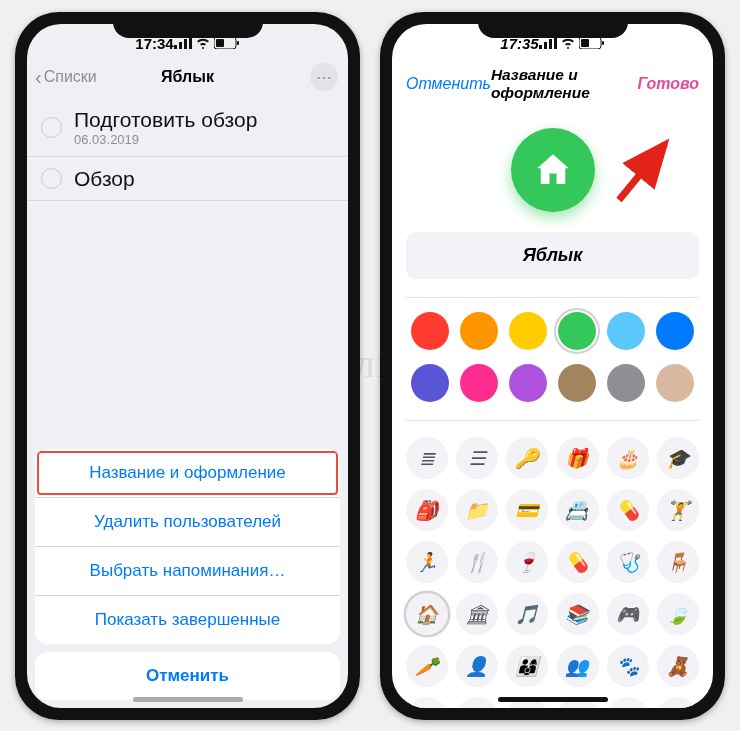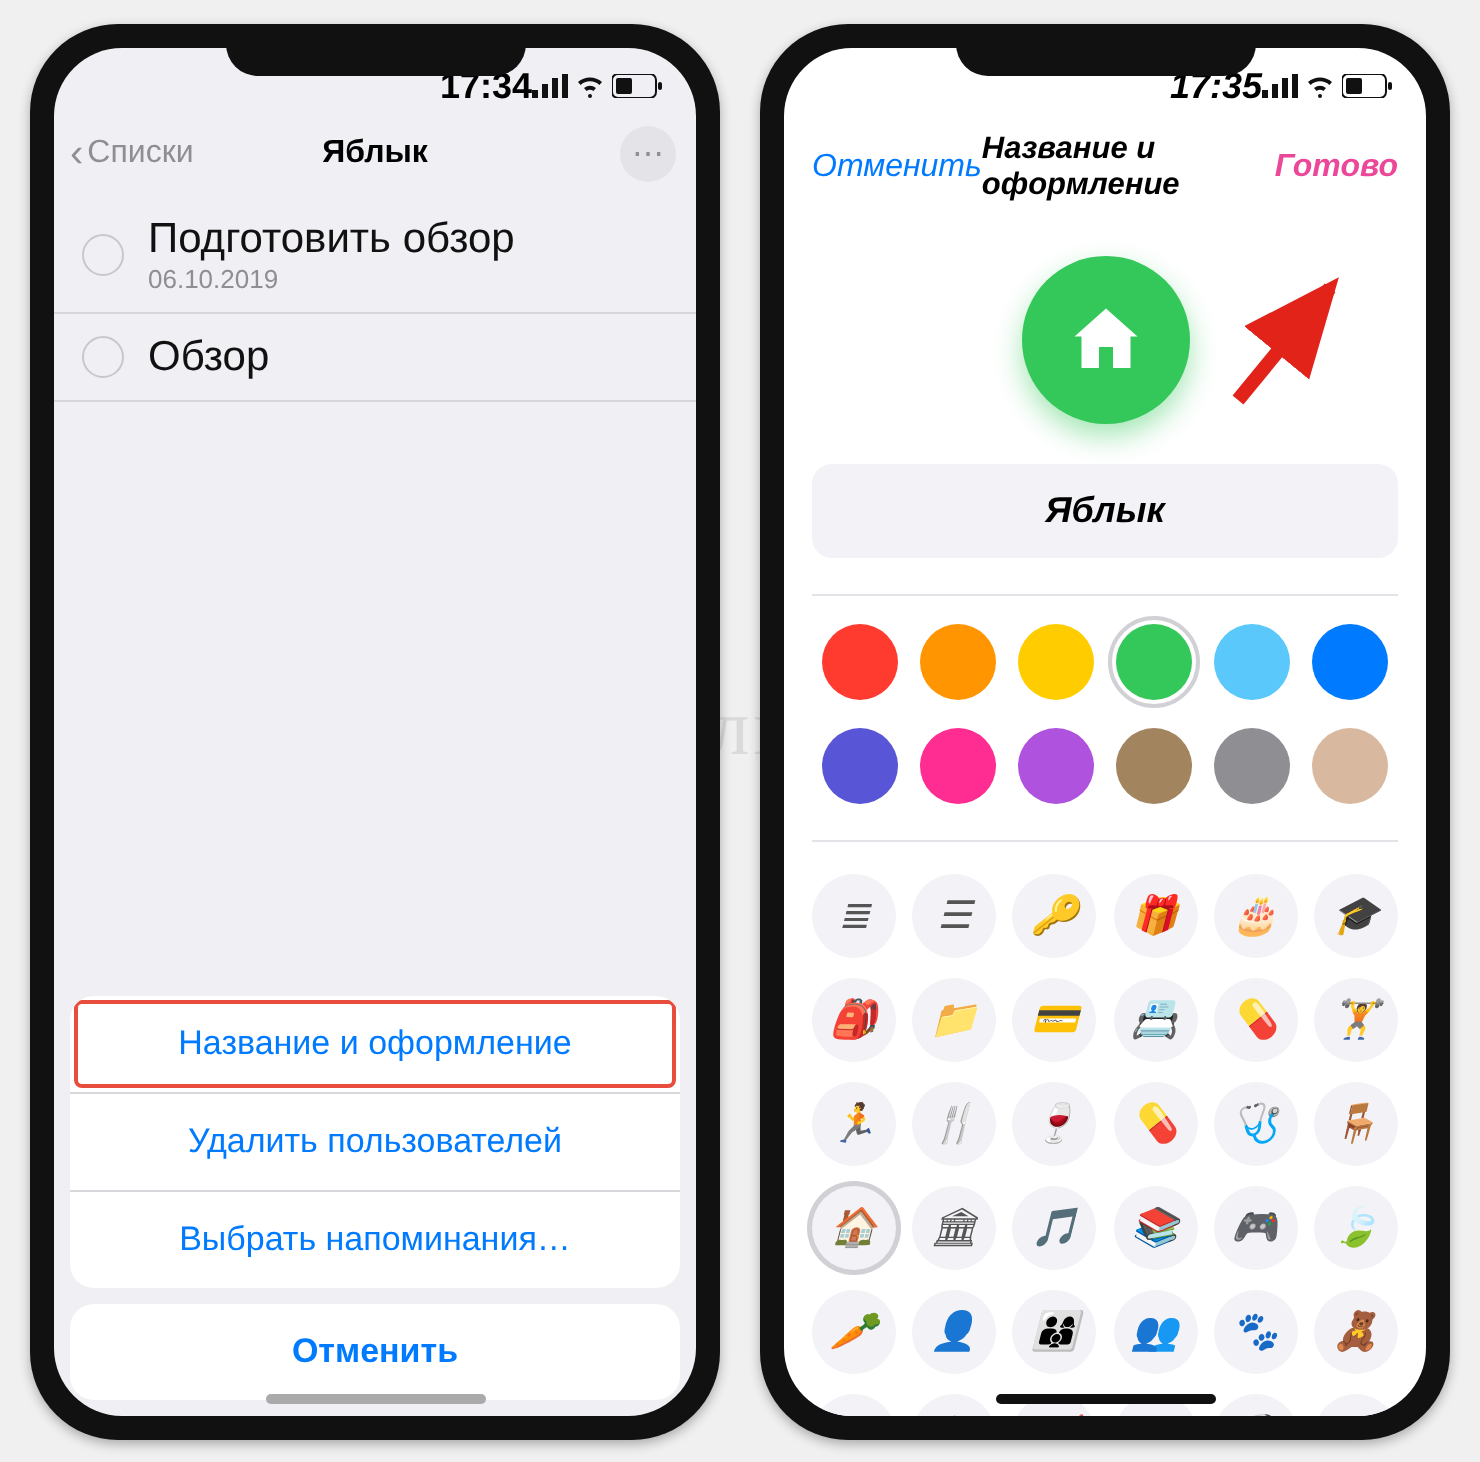--- a/index.html
+++ b/index.html
@@ -4,21 +4,21 @@
 <style>
   * { box-sizing: border-box; margin: 0; padding: 0; font-family: -apple-system, "Helvetica Neue", Arial, sans-serif; }
   body { background: #f0f0f0; width: 740px; height: 731px; position: relative; }
   .frame { position: absolute; background: #111; border-radius: 44px; padding: 12px; box-shadow: 0 2px 6px rgba(0,0,0,0.3); }
   .frame-left { left: 15px; top: 12px; width: 345px; height: 708px; }
   .frame-right { left: 380px; top: 12px; width: 345px; height: 708px; font-style: italic; }
   .notch { position: absolute; top: 0; left: 50%; transform: translateX(-50%); width: 150px; height: 26px; background: #111; border-radius: 0 0 16px 16px; z-index: 10; }
   .screen { width: 100%; height: 100%; border-radius: 34px; overflow: hidden; position: relative; }
   .screen-left { background: #efeff4; }
   .screen-right { background: #fff; }
-  .statusbar { display: flex; justify-content: flex-end; align-items: center; padding: 6px 16px 0 16px; font-size: 18px; font-weight: 600; height: 32px; }
+  .statusbar { display: flex; justify-content: center; align-items: center; padding: 6px 16px 0 16px; font-size: 15px; font-weight: 600; height: 32px; }
   .status-right { display: flex; gap: 3px; align-items: center; }
   .signal, .wifi, .battery { height: 12px; }
   .nav { display: flex; align-items: center; justify-content: center; position: relative; height: 42px; }
   .nav-left { position: absolute; left: 8px; display: flex; align-items: center; color: #8e8e93; font-size: 16px; }
   .nav-right-dots { position: absolute; right: 10px; width: 28px; height: 28px; border-radius: 50%; background: #e3e3e8; display: flex; align-items: center; justify-content: center; color: #8e8e93; font-size: 16px; }
   .nav-title { font-weight: 600; font-size: 16px; }
   .list-rows { background: #efeff4; }
   .row { display: flex; align-items: center; padding: 9px 14px; border-bottom: 0.5px solid #d6d6db; gap: 12px; }
   .radio { width: 21px; height: 21px; border: 1.5px solid #c7c7cc; border-radius: 50%; flex-shrink: 0; }
   .row-text { font-size: 21px; color: #111; line-height: 1.2; }
@@ -92,36 +92,37 @@
       <span class="nav-title">Яблык</span>
       <div class="nav-right-dots">
         <span>⋯</span>
       </div>
     </div>
     <div class="list-rows">
       <div class="row">
         <div class="radio"></div>
         <div>
           <div class="row-text">Подготовить обзор</div>
-          <div class="row-sub">06.10.2019</div>
+          <div class="row-sub">06.03.2019</div>
         </div>
       </div>
       <div class="row">
         <div class="radio"></div>
         <div class="row-text">Обзор</div>
       </div>
     </div>
     <div class="sheet">
       <div class="sheet-group">
         <div class="sheet-btn highlight">
           <span>Название и оформление</span>
           <div class="red-box"></div>
         </div>
         <div class="sheet-btn">Удалить пользователей</div>
         <div class="sheet-btn">Выбрать напоминания…</div>
+        <div class="sheet-btn">Показать завершенные</div>
       </div>
       <div class="sheet-cancel">Отменить</div>
     </div>
     <div class="home-ind home-ind-grey"></div>
   </div>
 </div>
 
 <div class="frame frame-right">
   <div class="notch"></div>
   <div class="screen screen-right">

